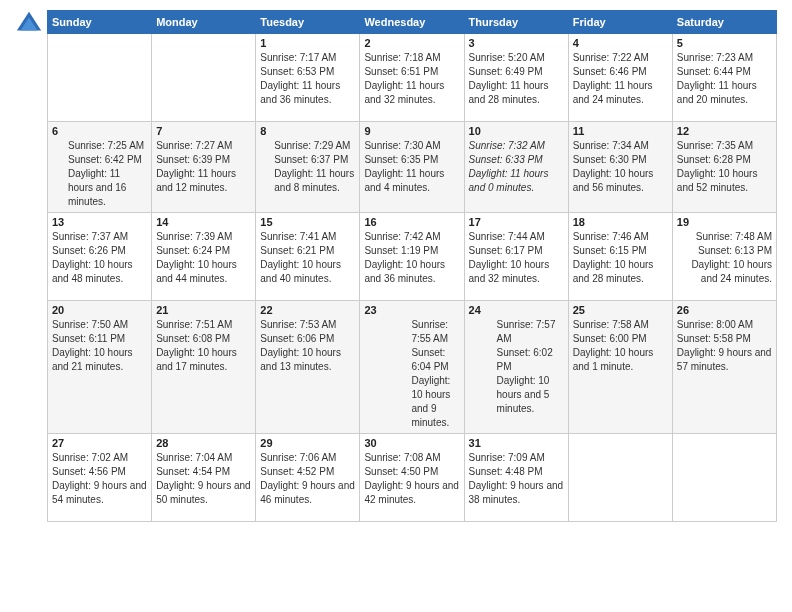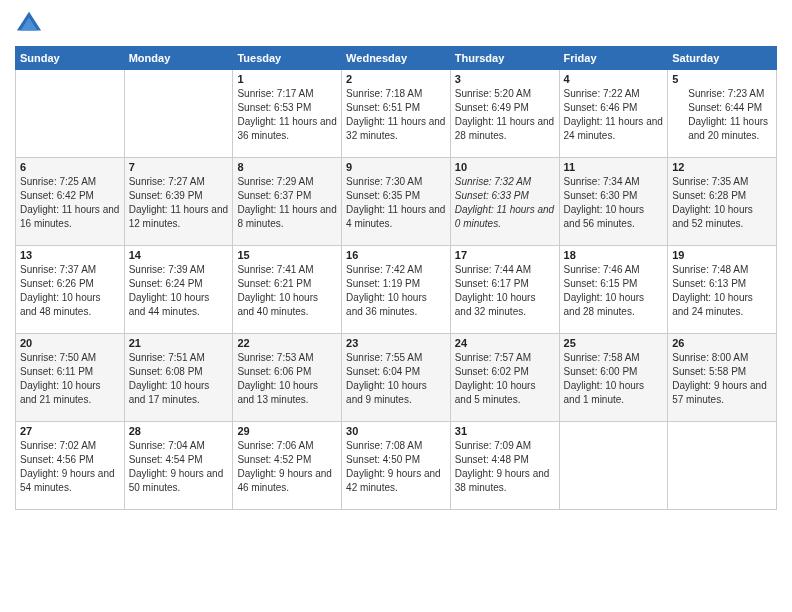--- a/index.html
+++ b/index.html
@@ -8,21 +8,21 @@
       background: #fff;
       width: 792px;
       height: 612px;
       overflow: hidden;
     }
     .page {
       width: 792px;
       height: 516px;
       padding: 10px 15px;
       display: flex;
-      flex-direction: column;
+      flex-direction: row;
     }
     .header {
       display: flex;
       justify-content: space-between;
       align-items: flex-start;
       margin-bottom: 8px;
     }
     .logo {
       display: flex;
       align-items: center;
@@ -151,41 +151,41 @@
 Daylight: 11 hours and 28 minutes.</div>
           </td>
           <td>
             <div class="cell-day">4</div>
             <div class="cell-text" style="white-space: pre-line;">Sunrise: 7:22 AM
 Sunset: 6:46 PM
 Daylight: 11 hours and 24 minutes.</div>
           </td>
           <td>
             <div class="cell-day">5</div>
-            <div class="cell-text" style="white-space: pre-line; margin-left: 16px;">Sunrise: 7:23 AM
+            <div class="cell-text" style="white-space: pre-line;">Sunrise: 7:23 AM
 Sunset: 6:44 PM
 Daylight: 11 hours and 20 minutes.</div>
           </td>
         </tr>
         <tr>
           <td>
             <div class="cell-day">6</div>
-            <div class="cell-text" style="white-space: pre-line;">Sunrise: 7:25 AM
+            <div class="cell-text" style="white-space: pre-line; margin-left: 16px;">Sunrise: 7:25 AM
 Sunset: 6:42 PM
 Daylight: 11 hours and 16 minutes.</div>
           </td>
           <td>
             <div class="cell-day">7</div>
             <div class="cell-text" style="white-space: pre-line;">Sunrise: 7:27 AM
 Sunset: 6:39 PM
 Daylight: 11 hours and 12 minutes.</div>
           </td>
           <td>
             <div class="cell-day">8</div>
-            <div class="cell-text" style="white-space: pre-line;">Sunrise: 7:29 AM
+            <div class="cell-text" style="white-space: pre-line; margin-left: 14px;">Sunrise: 7:29 AM
 Sunset: 6:37 PM
 Daylight: 11 hours and 8 minutes.</div>
           </td>
           <td>
             <div class="cell-day">9</div>
             <div class="cell-text" style="white-space: pre-line;">Sunrise: 7:30 AM
 Sunset: 6:35 PM
 Daylight: 11 hours and 4 minutes.</div>
           </td>
           <td>
@@ -239,21 +239,21 @@
 Daylight: 10 hours and 32 minutes.</div>
           </td>
           <td>
             <div class="cell-day">18</div>
             <div class="cell-text" style="white-space: pre-line;">Sunrise: 7:46 AM
 Sunset: 6:15 PM
 Daylight: 10 hours and 28 minutes.</div>
           </td>
           <td>
             <div class="cell-day">19</div>
-            <div class="cell-text" style="white-space: pre-line;">Sunrise: 7:48 AM
+            <div class="cell-text" style="white-space: pre-line; text-align: right;">Sunrise: 7:48 AM
 Sunset: 6:13 PM
 Daylight: 10 hours and 24 minutes.</div>
           </td>
         </tr>
         <tr>
           <td>
             <div class="cell-day">20</div>
             <div class="cell-text" style="white-space: pre-line;">Sunrise: 7:50 AM
 Sunset: 6:11 PM
 Daylight: 10 hours and 21 minutes.</div>
@@ -265,27 +265,27 @@
 Daylight: 10 hours and 17 minutes.</div>
           </td>
           <td>
             <div class="cell-day">22</div>
             <div class="cell-text" style="white-space: pre-line;">Sunrise: 7:53 AM
 Sunset: 6:06 PM
 Daylight: 10 hours and 13 minutes.</div>
           </td>
           <td>
             <div class="cell-day">23</div>
-            <div class="cell-text" style="white-space: pre-line;">Sunrise: 7:55 AM
+            <div class="cell-text" style="white-space: pre-line; margin-left: 47px;">Sunrise: 7:55 AM
 Sunset: 6:04 PM
 Daylight: 10 hours and 9 minutes.</div>
           </td>
           <td>
             <div class="cell-day">24</div>
-            <div class="cell-text" style="white-space: pre-line;">Sunrise: 7:57 AM
+            <div class="cell-text" style="white-space: pre-line; margin-left: 28px;">Sunrise: 7:57 AM
 Sunset: 6:02 PM
 Daylight: 10 hours and 5 minutes.</div>
           </td>
           <td>
             <div class="cell-day">25</div>
             <div class="cell-text" style="white-space: pre-line;">Sunrise: 7:58 AM
 Sunset: 6:00 PM
 Daylight: 10 hours and 1 minute.</div>
           </td>
           <td>

